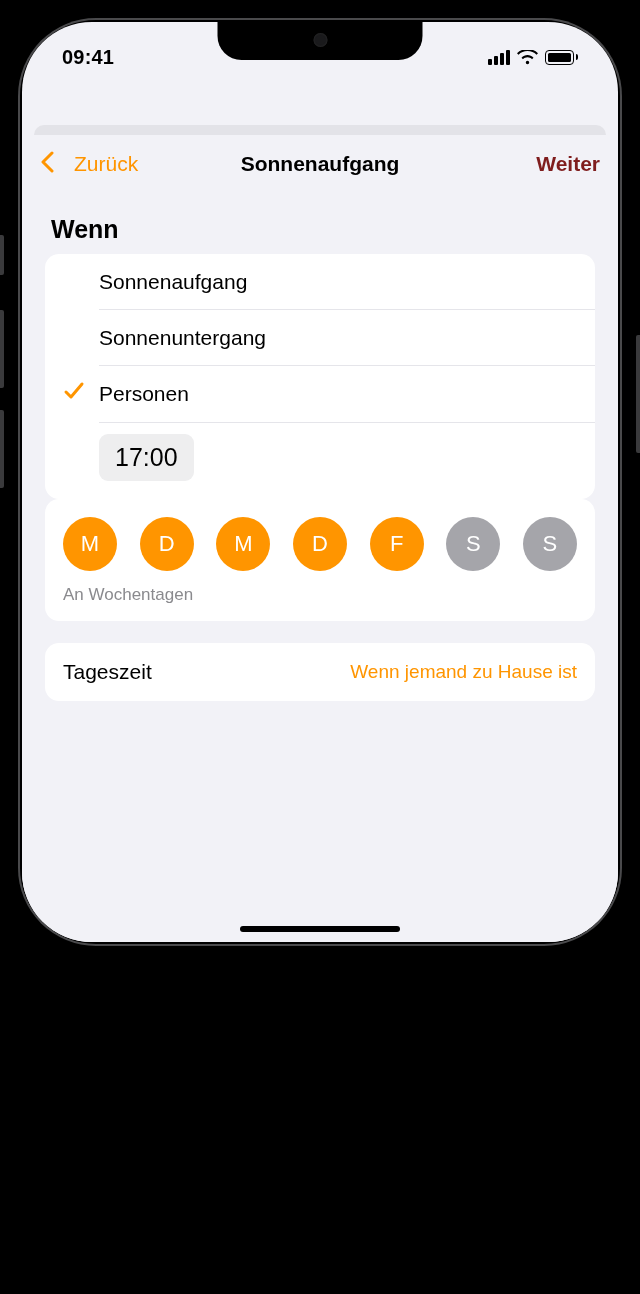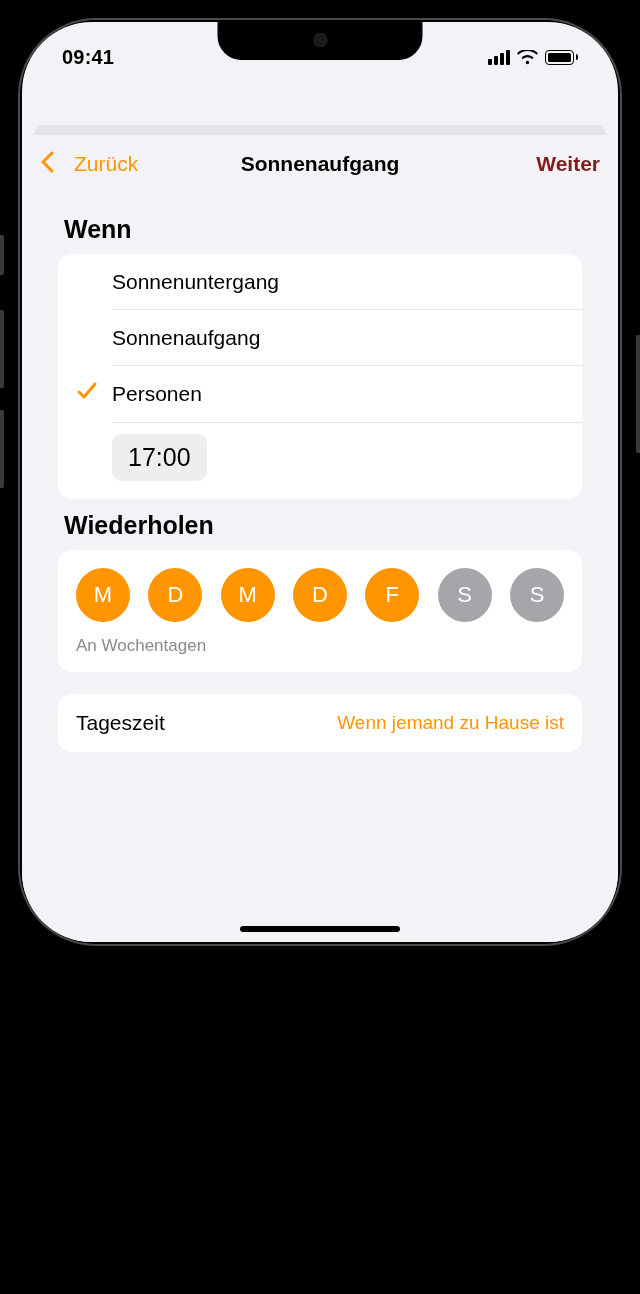--- a/index.html
+++ b/index.html
@@ -25,21 +25,21 @@
     .battery .body { width: 29px; height: 15px; border: 1.5px solid #000; border-radius: 4px; padding: 2px; }
     .battery .level { width: 100%; height: 100%; background: #000; border-radius: 1.5px; }
     .battery .cap { width: 2px; height: 6px; background: #000; border-radius: 0 2px 2px 0; }
     .sheet-stack { position: absolute; top: 103px; left: 12px; right: 12px; height: 10px; background: #e3e3e8; border-radius: 14px 14px 0 0; }
     .sheet { position: absolute; top: 113px; left: 0; right: 0; bottom: 0; background: #f2f2f7; border-radius: 14px 14px 0 0; display: flex; flex-direction: column; }
     .nav-bar { height: 58px; display: flex; align-items: center; justify-content: space-between; padding: 0 18px; }
     .nav-left { display: flex; align-items: center; color: #ff9500; font-size: 21px; font-weight: 400; cursor: pointer; gap: 20px; }
     .nav-left .chev { font-size: 28px; line-height: 1; font-weight: 500; }
     .nav-title { font-size: 21px; font-weight: 600; color: #000; position: absolute; left: 50%; transform: translateX(-50%); }
     .nav-right { color: #7f1d1d; font-size: 21px; font-weight: 600; cursor: pointer; }
-    .content { padding: 10px 36px; overflow-y: auto; flex: 1; }
+    .content { padding: 10px 23px; overflow-y: auto; flex: 1; }
     .section-title { font-size: 25px; font-weight: 700; color: #000; margin: 12px 6px 10px; }
     .card { background: #fff; border-radius: 14px; overflow: hidden; }
     .row { display: flex; align-items: center; min-height: 56px; padding: 0 18px; position: relative; }
     .row .check-slot { width: 36px; display: flex; align-items: center; justify-content: flex-start; flex-shrink: 0; }
     .row .label { font-size: 21px; color: #000; }
     .row .sep { position: absolute; bottom: 0; left: 54px; right: 0; height: 1px; background: #e5e5ea; }
     .row.time-row { padding-left: 54px; padding-top: 12px; padding-bottom: 18px; }
     .row.time-row .sep-top { position: absolute; top: 0; left: 54px; right: 0; height: 1px; background: #e5e5ea; }
     .time-chip { background: #eeeeef; border-radius: 9px; padding: 9px 16px; font-size: 25px; color: #000; display: inline-block; cursor: pointer; }
     .days-card { background: #fff; border-radius: 14px; padding: 18px 18px 16px; }
@@ -107,45 +107,44 @@
           <div class="nav-title">Sonnenaufgang</div>
           <div class="nav-right">Weiter</div>
         </div>
 
         <div class="content">
           <div class="section-title">Wenn</div>
 
           <div class="card">
             <div class="row">
               <div class="check-slot"></div>
-              <div class="label">Sonnenuntergang</div>
+              <div class="label">Sonnenaufgang</div>
               <div class="sep"></div>
             </div>
             <div class="row">
               <div class="check-slot"></div>
-              <div class="label">Sonnenaufgang</div>
+              <div class="label">Sonnenuntergang</div>
               <div class="sep"></div>
             </div>
             <div class="row">
               <div class="check-slot">
                 <span class="check-mark">
                   <svg width="22" height="22" viewBox="0 0 22 22">
                       <path d="M3 12 L8 17 L19 4" stroke="#ff9500" stroke-width="3" fill="none" stroke-linecap="round" stroke-linejoin="round"></path>
                     </svg>
                 </span>
               </div>
               <div class="label">Personen</div>
             </div>
             <div class="row time-row">
               <div class="sep-top"></div>
               <div class="time-chip">17:00</div>
             </div>
           </div>
 
-          <div class="section-title">Wiederholen</div>
 
           <div class="days-card">
             <div class="days-row">
               <div class="day-dot on">M</div>
               <div class="day-dot on">D</div>
               <div class="day-dot on">M</div>
               <div class="day-dot on">D</div>
               <div class="day-dot on">F</div>
               <div class="day-dot off">S</div>
               <div class="day-dot off">S</div>

